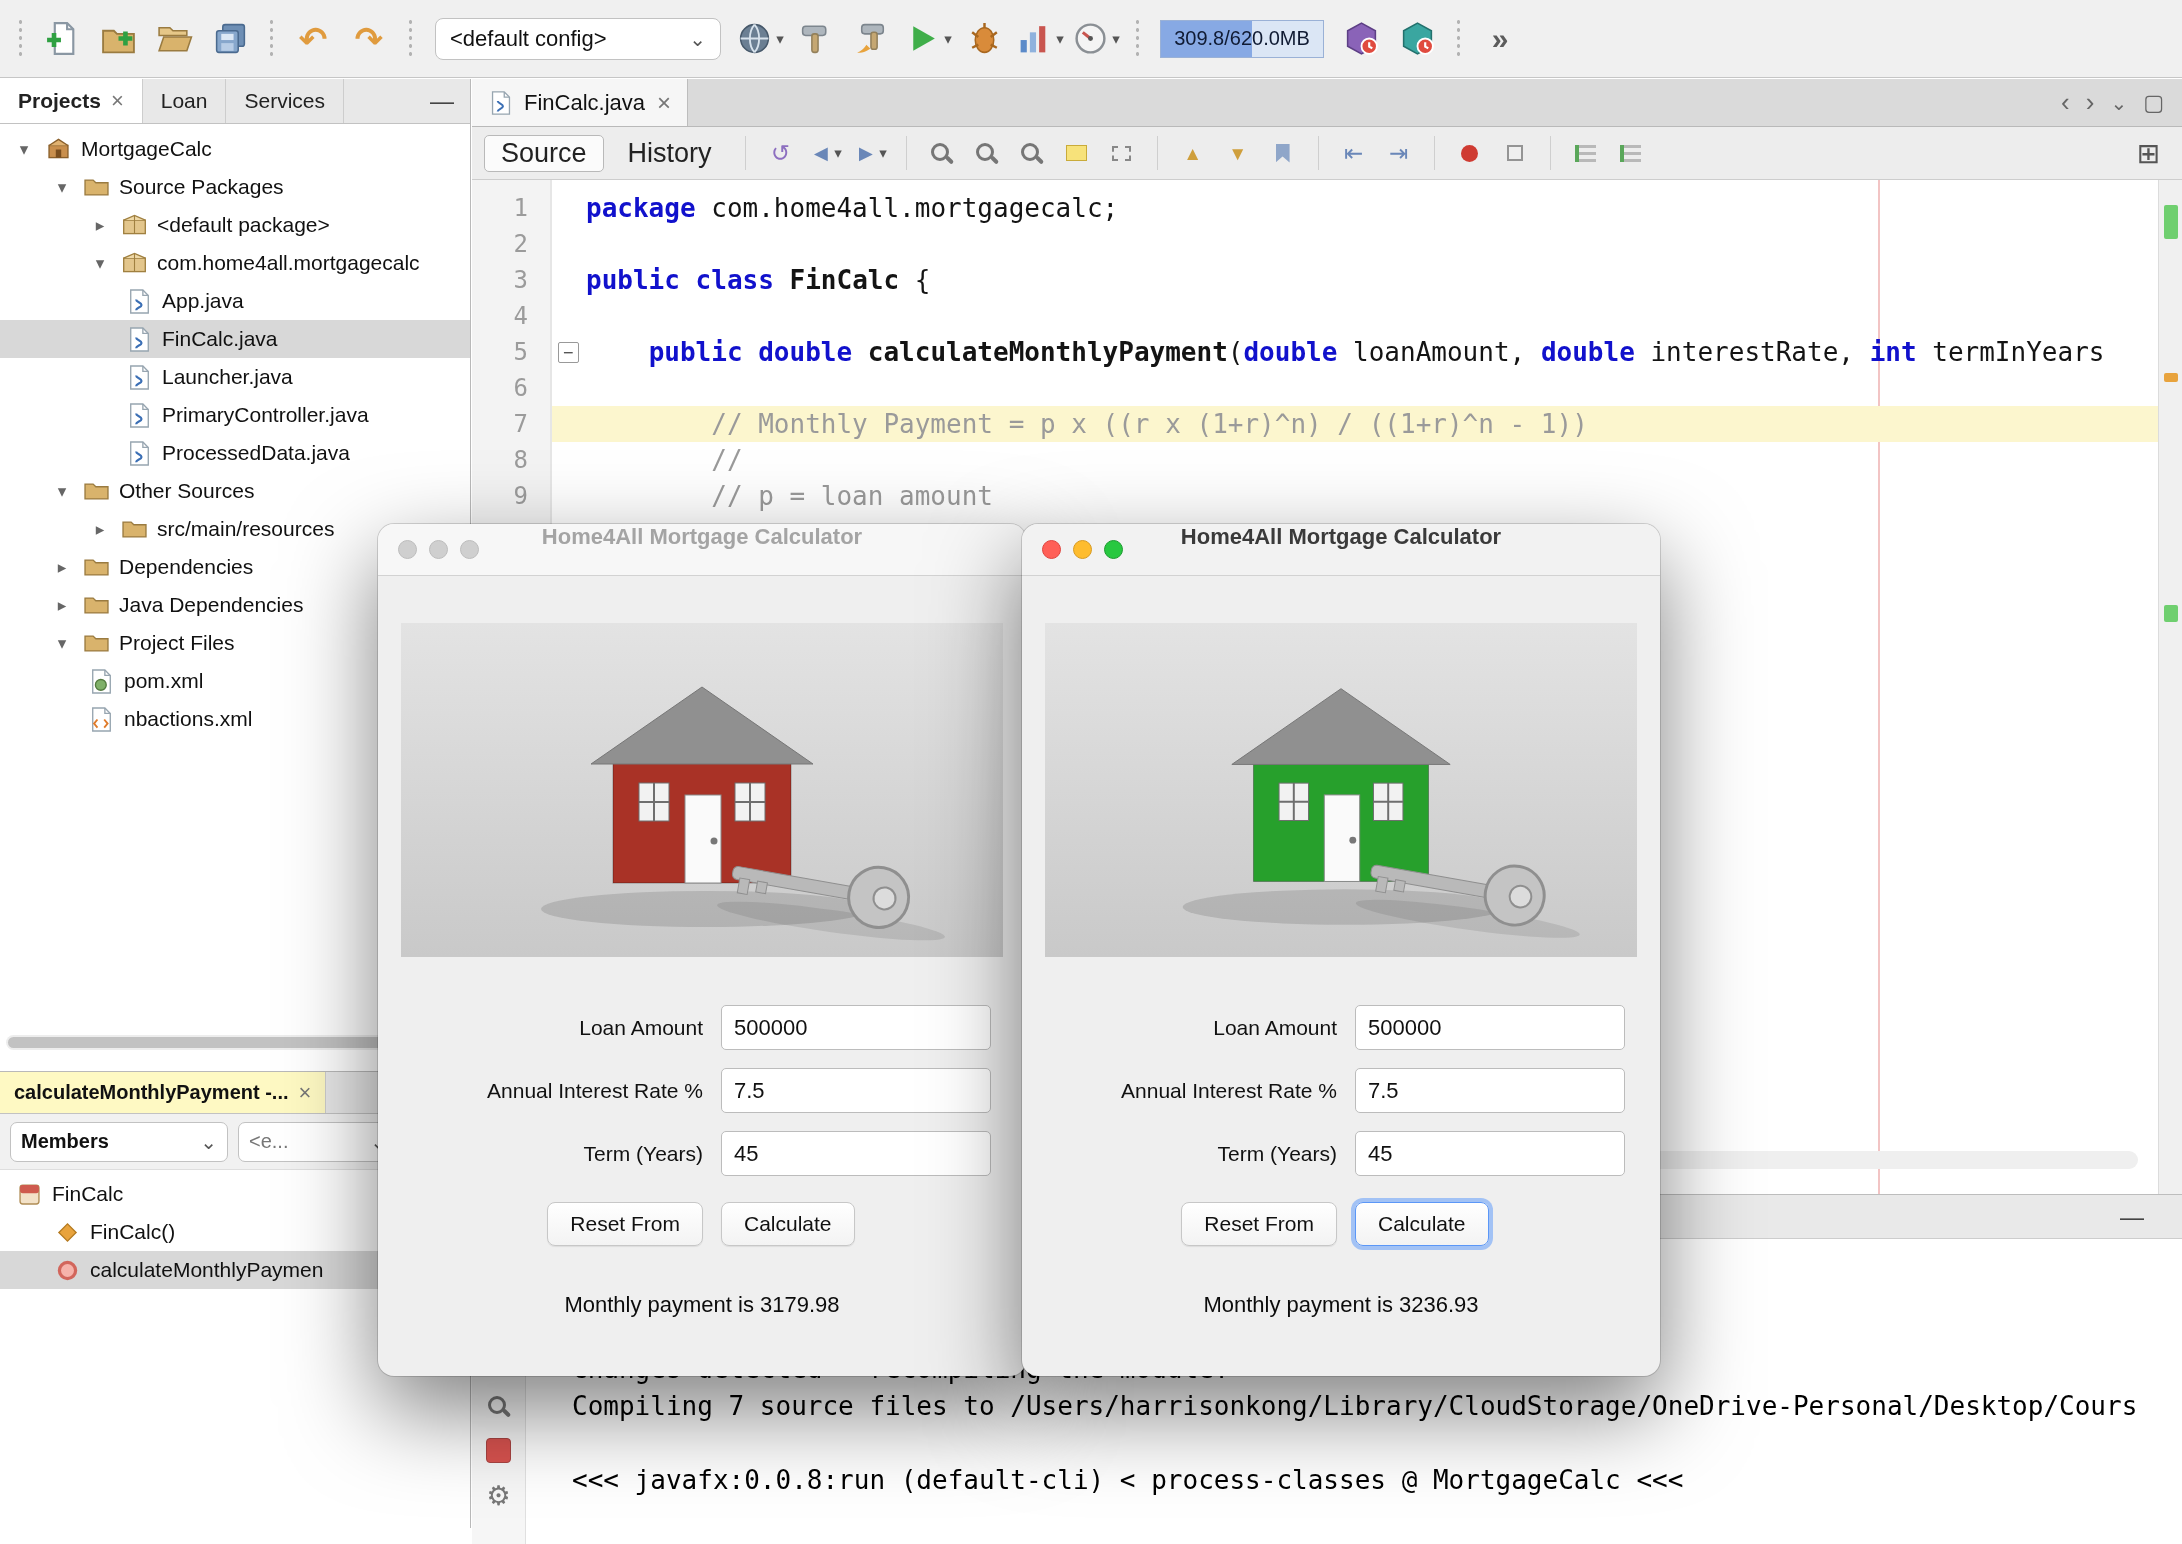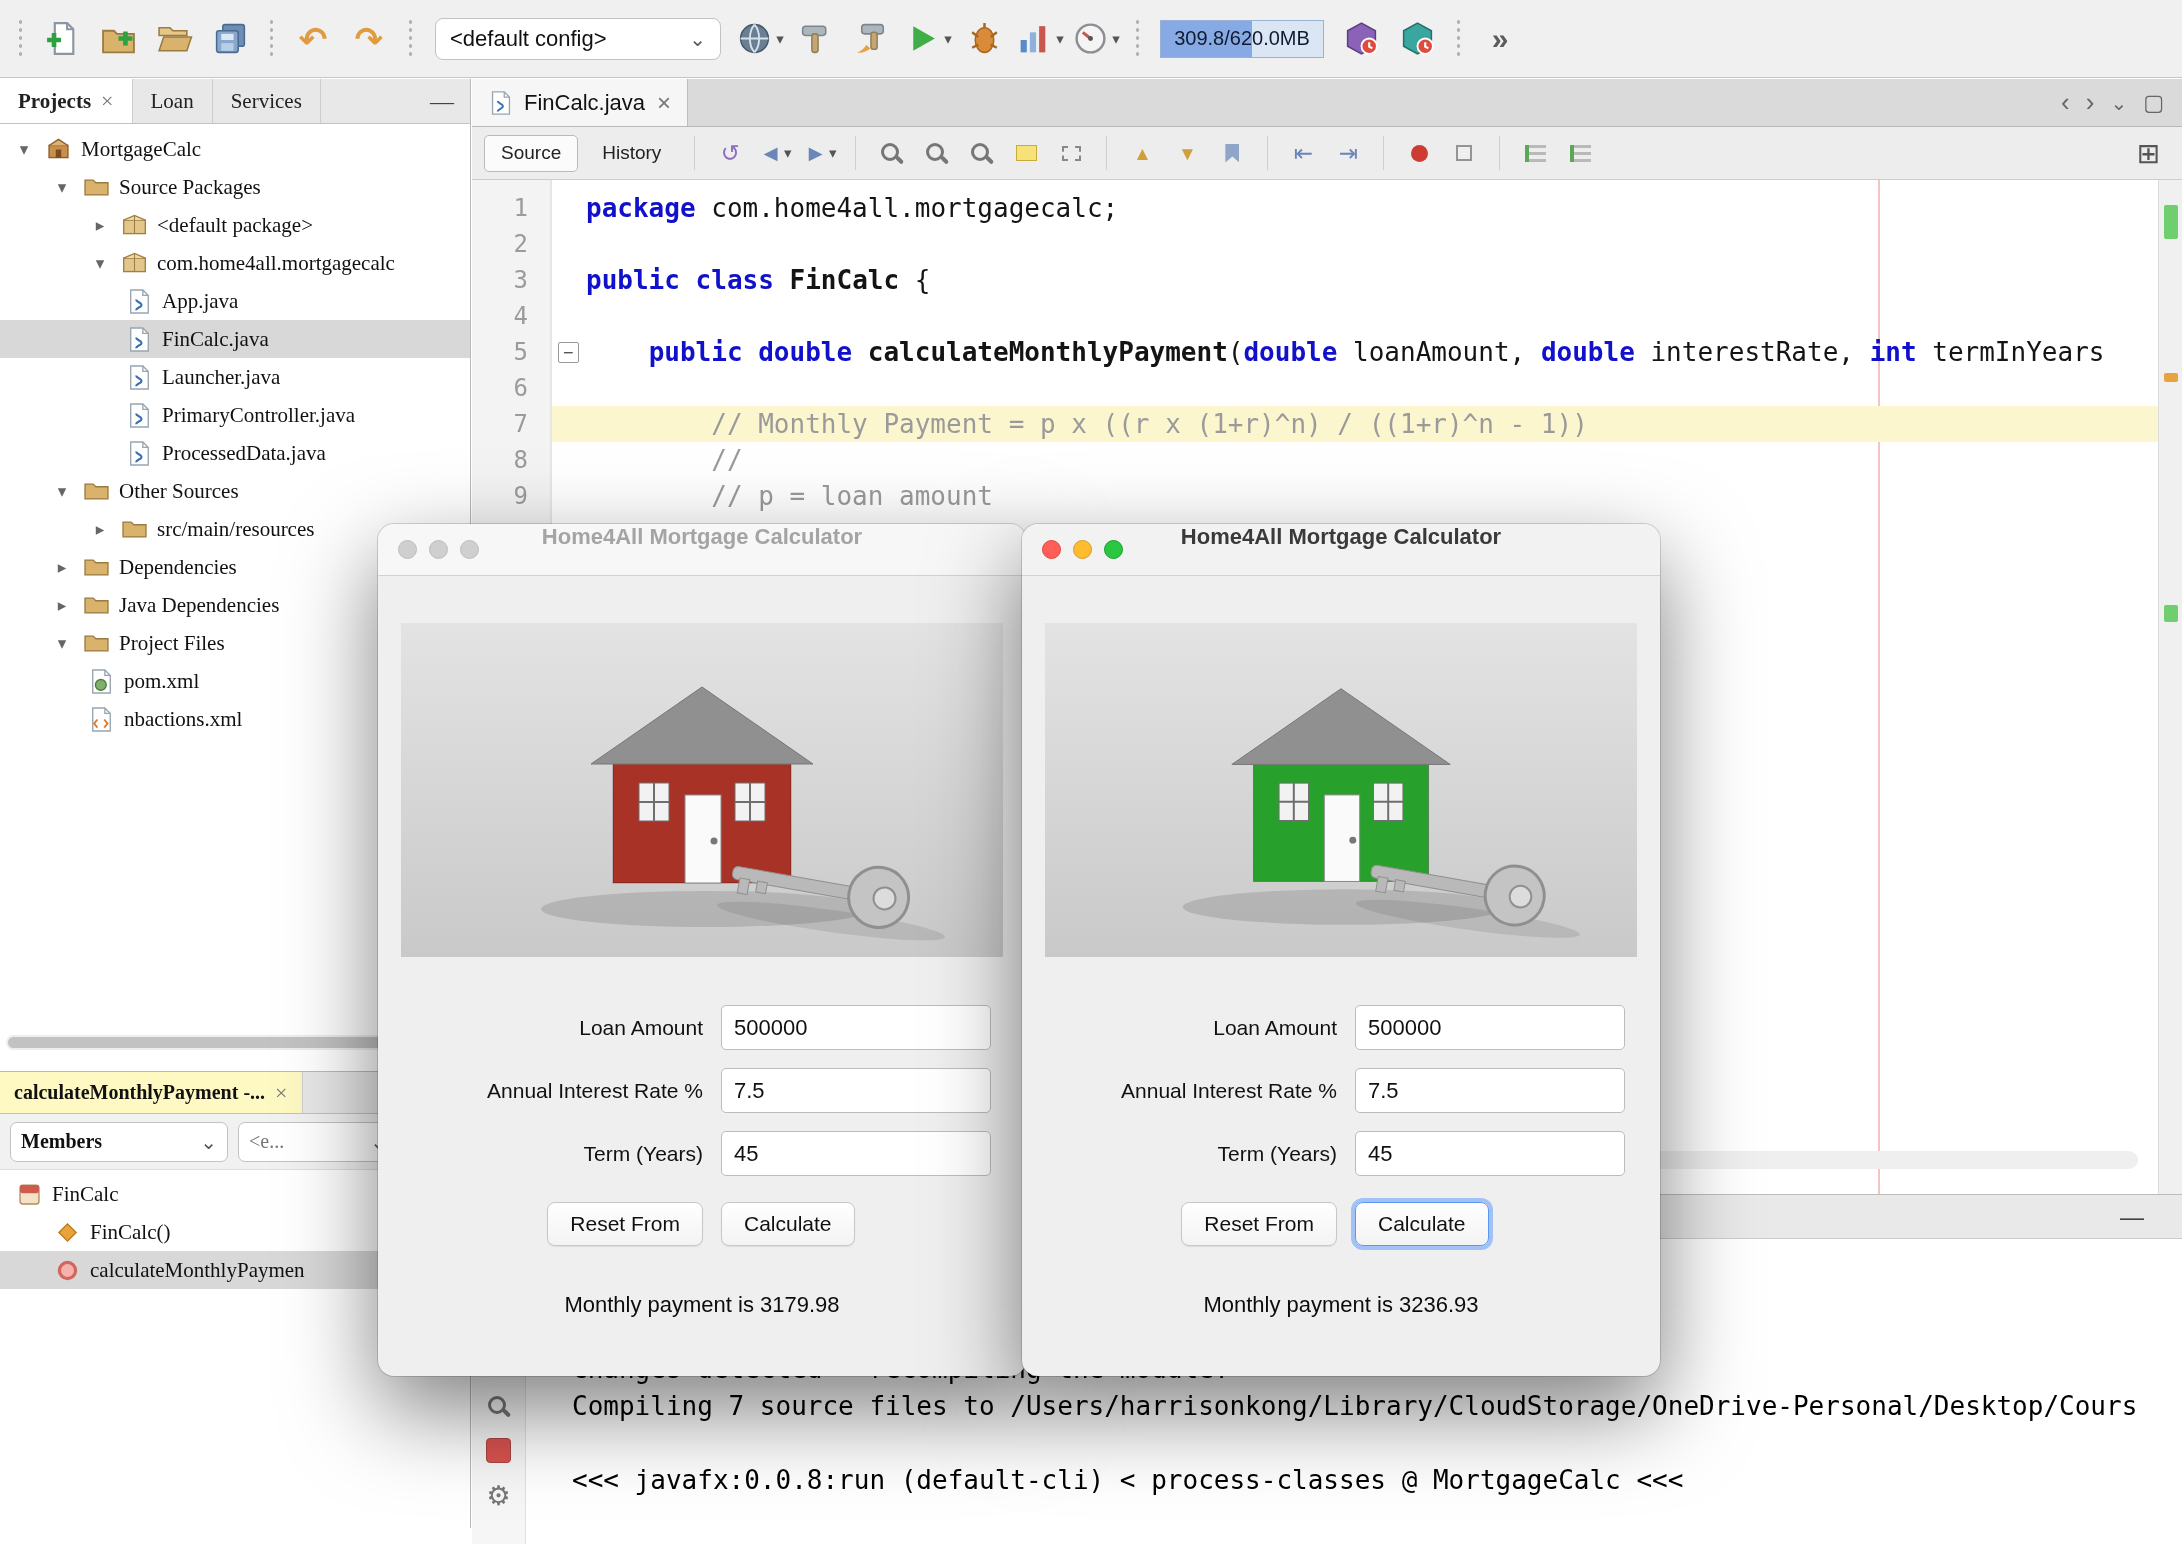--- a/index.html
+++ b/index.html
@@ -21,21 +21,21 @@
   .glyph.gray{color:#5c5c5c;font-size:30px;font-weight:bold;}
   .dd{font-size:15px;color:#555;margin-left:1px;}
   .tb-select{width:286px;height:42px;background:#fff;border:1px solid #c2c2c2;border-radius:8px;
              display:flex;align-items:center;justify-content:space-between;padding:0 14px;font-size:22px;margin:0 8px;flex:0 0 auto;}
   .tb-select .chev{color:#555;font-size:20px;}
   .tb-mem{width:164px;height:38px;border:1px solid #9ab1d6;margin:0 6px;flex:0 0 auto;
           background:linear-gradient(to right,#87a9e4 0,#87a9e4 56%,#dbe6f5 56%);
           display:flex;align-items:center;justify-content:center;font-size:20px;color:#101b33;}
 
   
-  .left{position:absolute;top:79px;left:0;width:471px;bottom:16px;background:#fff;border-right:1px solid #b9b9b9;z-index:4;font-family:Liberation Serif, serif;}
+  .left{position:absolute;top:79px;left:0;width:471px;bottom:16px;background:#fff;border-right:1px solid #b9b9b9;z-index:4;}
   .left-tabs{position:absolute;top:0;left:0;right:0;height:45px;background:#e8e8e8;border-bottom:1px solid #c2c2c2;display:flex;align-items:stretch;}
   .ltab{display:flex;align-items:center;gap:10px;padding:0 18px;border-right:1px solid #cdcdcd;font-size:21px;color:#222;}
   .ltab.selected{background:#fff;font-weight:bold;}
   .ltab .x{color:#777;font-size:22px;font-weight:normal;}
   .minbtn{margin-left:auto;align-self:center;padding:0 16px;color:#444;font-size:24px;}
   .tree{position:absolute;top:45px;left:0;right:0;height:912px;overflow:hidden;padding-top:6px;background:#fff;}
   .trow{height:38px;display:flex;align-items:center;gap:9px;white-space:nowrap;overflow:hidden;}
   .trow.sel{background:#d8d8d8;}
   .expander{width:24px;flex:0 0 24px;text-align:center;color:#666;font-size:17px;}
   .trow .icn{width:27px;height:27px;flex:0 0 27px;}
@@ -57,21 +57,21 @@
   .editor{position:absolute;top:79px;left:472px;right:0;bottom:0;background:#fff;z-index:3;}
   .ed-tabs{position:absolute;top:0;left:0;right:0;height:48px;background:#dadada;border-bottom:1px solid #b9b9b9;display:flex;align-items:stretch;}
   .ed-tab{display:flex;align-items:center;gap:10px;padding:0 16px;font-size:22px;}
   .ed-tab.selected{background:#f6f6f6;border-right:1px solid #bdbdbd;}
   .ed-tab .icn{width:26px;height:26px;}
   .ed-tab .x{color:#777;font-size:24px;margin-left:2px;}
   .ed-tab-controls{margin-left:auto;display:flex;align-items:center;gap:16px;padding:0 18px;color:#666;font-size:26px;}
   .ed-toolbar{position:absolute;top:48px;left:0;right:0;height:53px;background:#ededed;border-bottom:1px solid #cdcdcd;
               display:flex;align-items:center;padding:0 12px;gap:7px;}
   .view-btn{height:37px;padding:0 16px;border:1px solid transparent;border-radius:5px;background:transparent;
-            font-size:19px;font-family:inherit;color:#222;}
+            font-size:27px;font-family:inherit;color:#222;}
   .view-btn.selected{background:#fbfbfb;border-color:#b9b9b9;}
   .edt-btn{height:40px;min-width:38px;display:flex;align-items:center;justify-content:center;gap:1px;border-radius:5px;flex:0 0 auto;}
   .edt-sep{width:1px;height:34px;background:#cfcfcf;margin:0 9px;flex:0 0 auto;}
   .eg{font-size:23px;line-height:1;}
   .pur{color:#8d6fc0;} .blu{color:#6a87b8;} .org2{color:#cf9f3c;font-size:19px;}
   .mag{position:relative;width:23px;height:23px;display:inline-block;}
   .mag::before{content:"";position:absolute;left:1px;top:1px;width:12px;height:12px;border:3px solid #767676;border-radius:50%;}
   .mag::after{content:"";position:absolute;left:15px;top:16px;width:9px;height:4px;background:#767676;border-radius:2px;transform:rotate(45deg);}
   .hlk{width:21px;height:16px;background:#f7e27a;border:1px solid #c9ab3a;display:inline-block;}
   .rsk{width:19px;height:15px;border:2px dashed #888;display:inline-block;}

